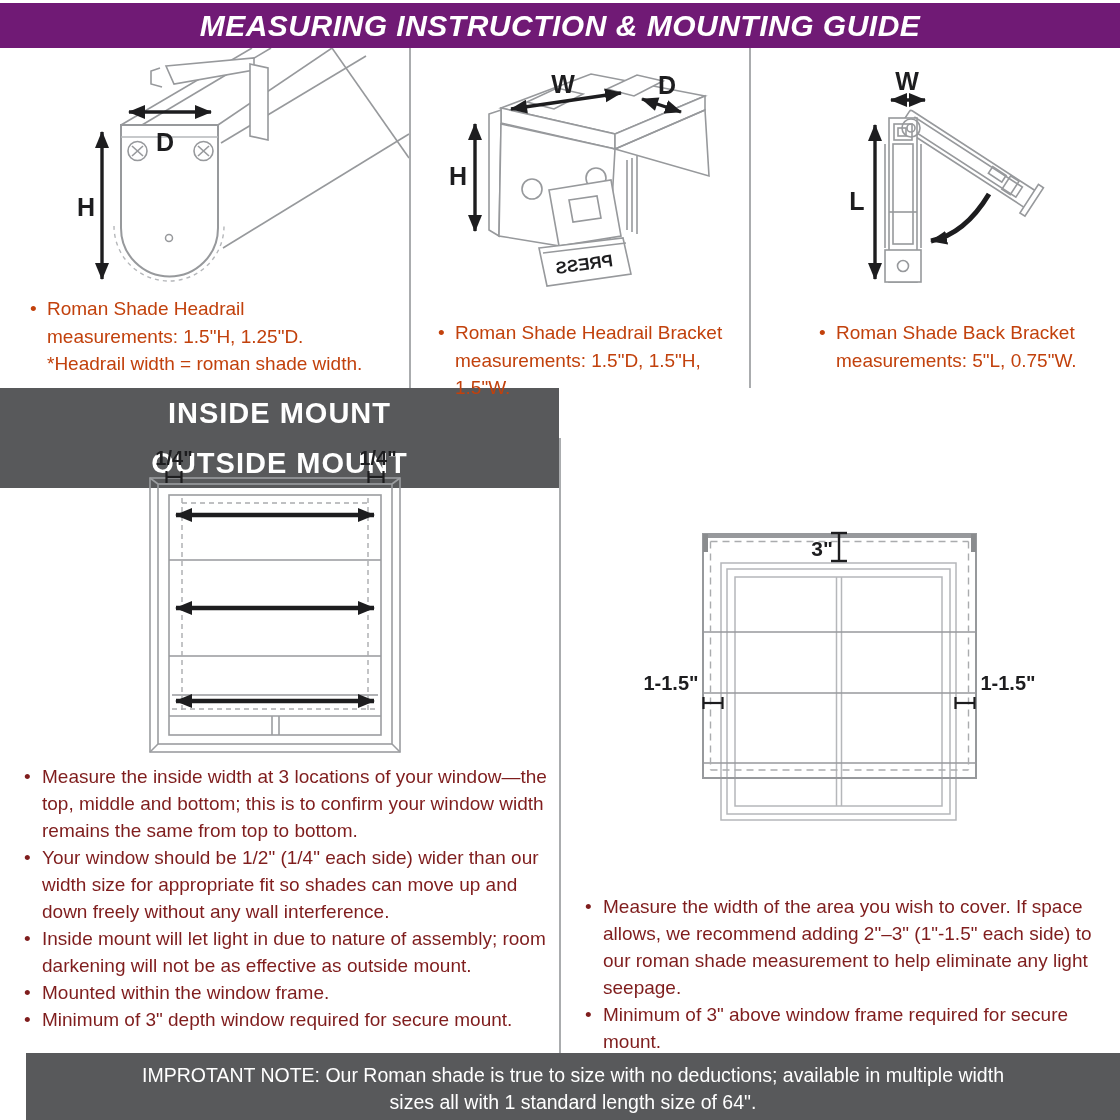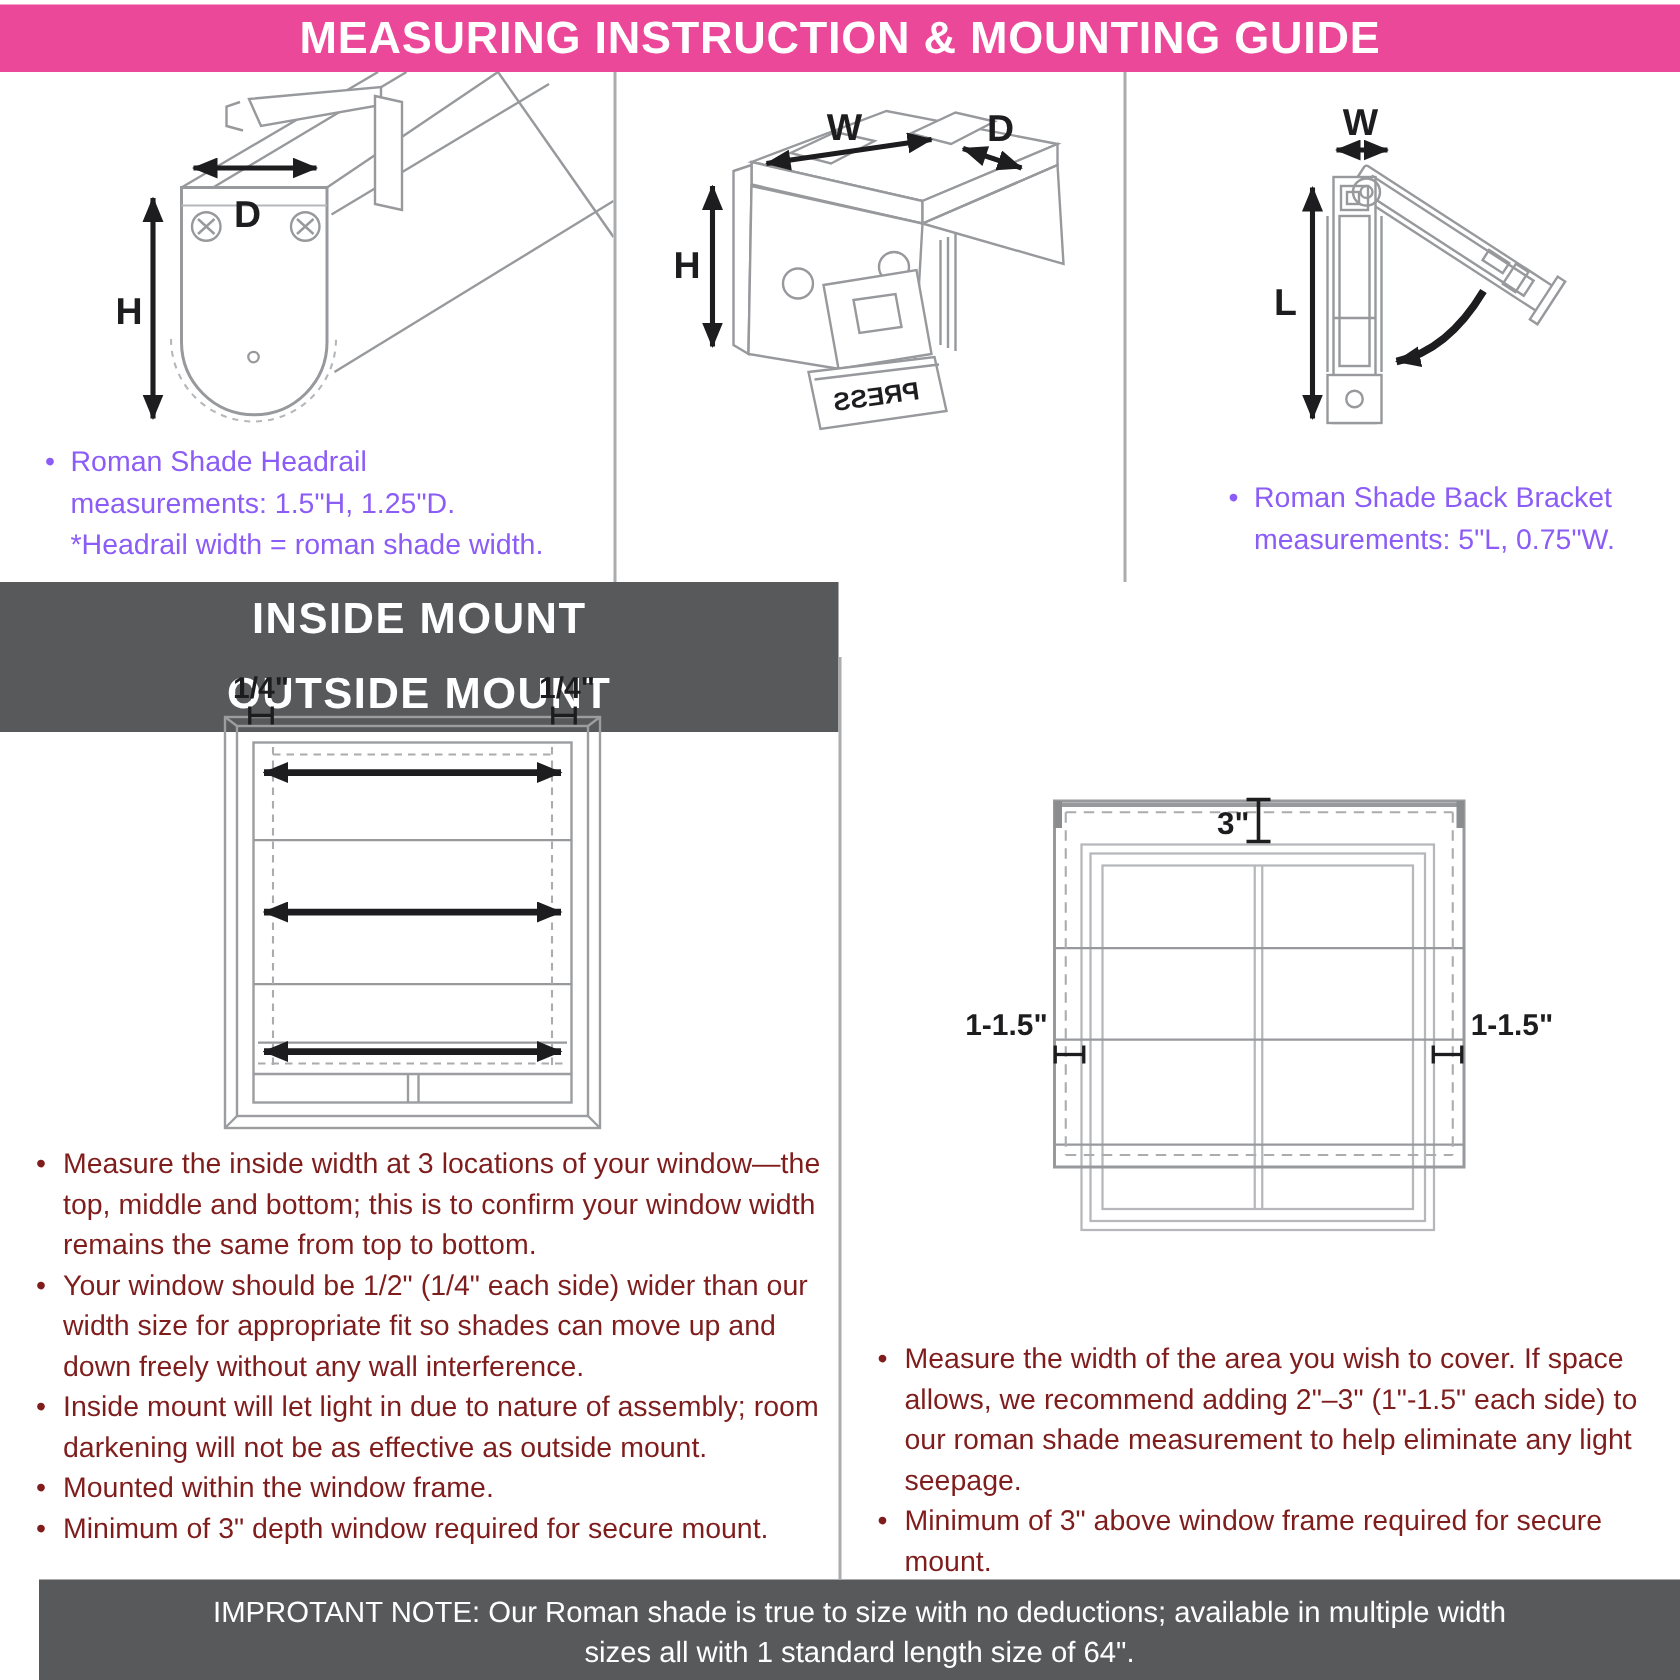--- a/index.html
+++ b/index.html
@@ -1,26 +1,26 @@
 <!DOCTYPE html>
 <html><head>
 <meta charset="utf-8">
 <style>
   html,body{margin:0;padding:0;background:#fff;}
   .page{width:1120px;height:1120px;position:relative;background:#fff;overflow:hidden;
         font-family:"Liberation Sans",sans-serif;-webkit-font-smoothing:antialiased;}
-  .title-bar{margin-top:3px;height:45px;background:#ec4899;color:#fff;font-weight:bold;
-        font-size:30px;letter-spacing:.5px;text-align:center;line-height:45px;}
+  .title-bar{margin-top:3px;height:45px;background:#701a75;color:#fff;font-weight:bold;
+        font-size:30px;letter-spacing:.5px;text-align:center;line-height:45px;font-style:italic;}
   .top-row{height:340px;display:flex;}
   .vdiv{width:2px;background:#aaacae;height:340px;}
   .col{position:relative;}
   .col1{width:409px;}.col2{width:338px;}.col3{width:369px;}
   .dg{display:block;}
   svg text{font-family:"Liberation Sans",sans-serif;font-weight:bold;fill:#1d1d1f;}
-  .cap{margin:0;padding:0;font-size:19px;line-height:27.5px;color:#8b5cf6;list-style:none;}
+  .cap{margin:0;padding:0;font-size:19px;line-height:27.5px;color:#c2410c;list-style:none;}
   .cap li{position:relative;padding-left:17px;}
   .cap li::before{content:"\2022";position:absolute;left:0;top:0;}
   .cap1{margin:2px 0 0 30px;width:348px;}
   .cap2{margin:26px 0 0 27px;width:318px;}
   .cap3{margin:26px 0 0 68px;width:258px;}
   .mount-headers{height:50px;display:flex;background:#fff;flex-direction:column;}
   .mh{width:559px;background:#58595b;color:#fff;text-align:center;font-weight:bold;
       font-size:29px;line-height:50px;letter-spacing:1px;}
   .mh-gap{width:2px;background:#fff;}
   .mount-body{height:615px;display:flex;}
@@ -129,20 +129,23 @@
         <text x="152" y="45" font-size="25" text-anchor="middle">W</text>
         <g>
           <line x1="231" y1="51" x2="270" y2="64" stroke="#1d1d1f" stroke-width="3.4" marker-start="url(#ah-s)" marker-end="url(#ah-e)"></line>
         </g>
         <text x="256" y="46" font-size="25" text-anchor="middle">D</text>
         <g>
           <line x1="64" y1="76" x2="64" y2="183" stroke="#1d1d1f" stroke-width="3.4" marker-start="url(#ah-s)" marker-end="url(#ah-e)"></line>
         </g>
         <text x="47" y="137" font-size="25" text-anchor="middle">H</text>
       </svg>
+      <ul class="cap cap2">
+        <li>Roman Shade Headrail Bracket measurements: 1.5"D, 1.5"H, 1.5"W.</li>
+      </ul>
     </div>
 
     <div class="vdiv"></div>
 
     <div class="col col3">
       <svg class="dg" width="369" height="245" viewBox="0 0 369 245">
         <g transform="rotate(33 158 75)" stroke="#97999c" stroke-width="1.6" fill="#fff">
           <rect x="152" y="63" width="150" height="20" rx="2"></rect>
           <rect x="160" y="67" width="128" height="12" fill="none"></rect>
           <rect x="252" y="66" width="16" height="8" fill="none"></rect>

